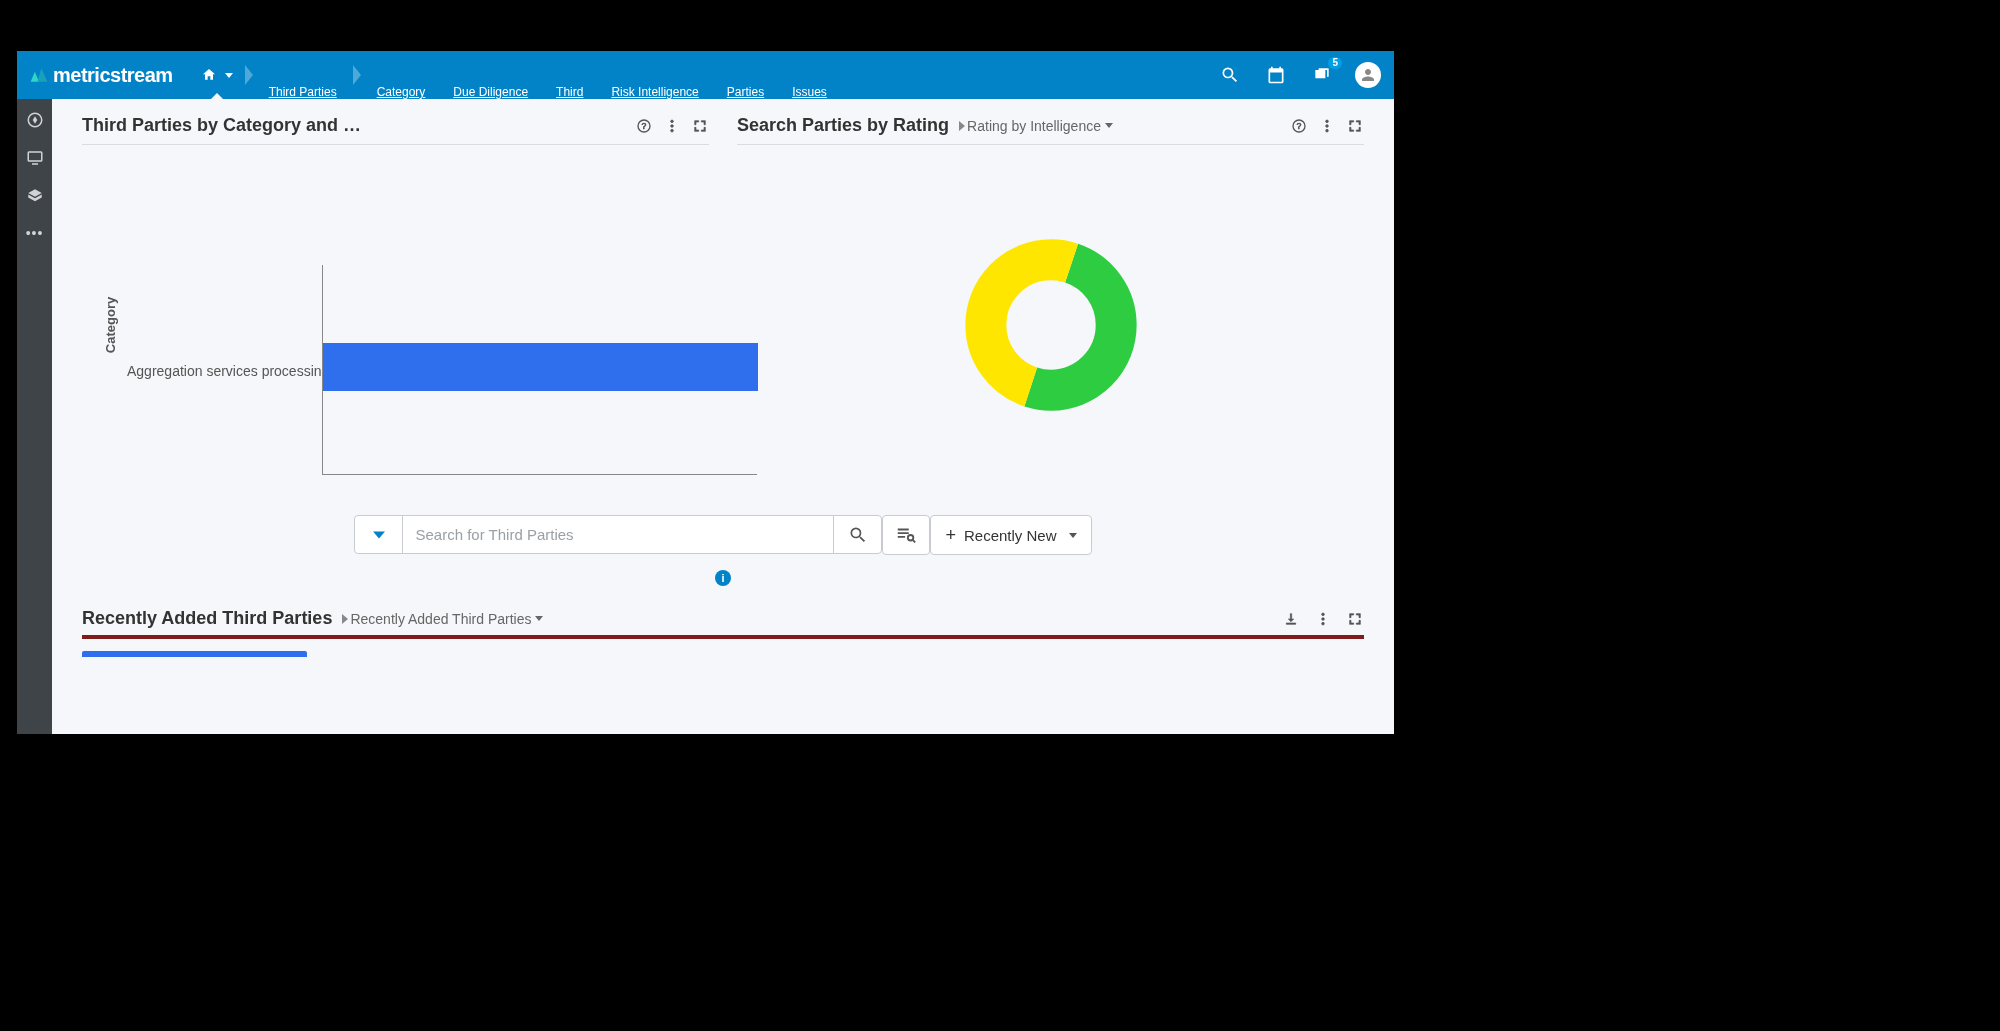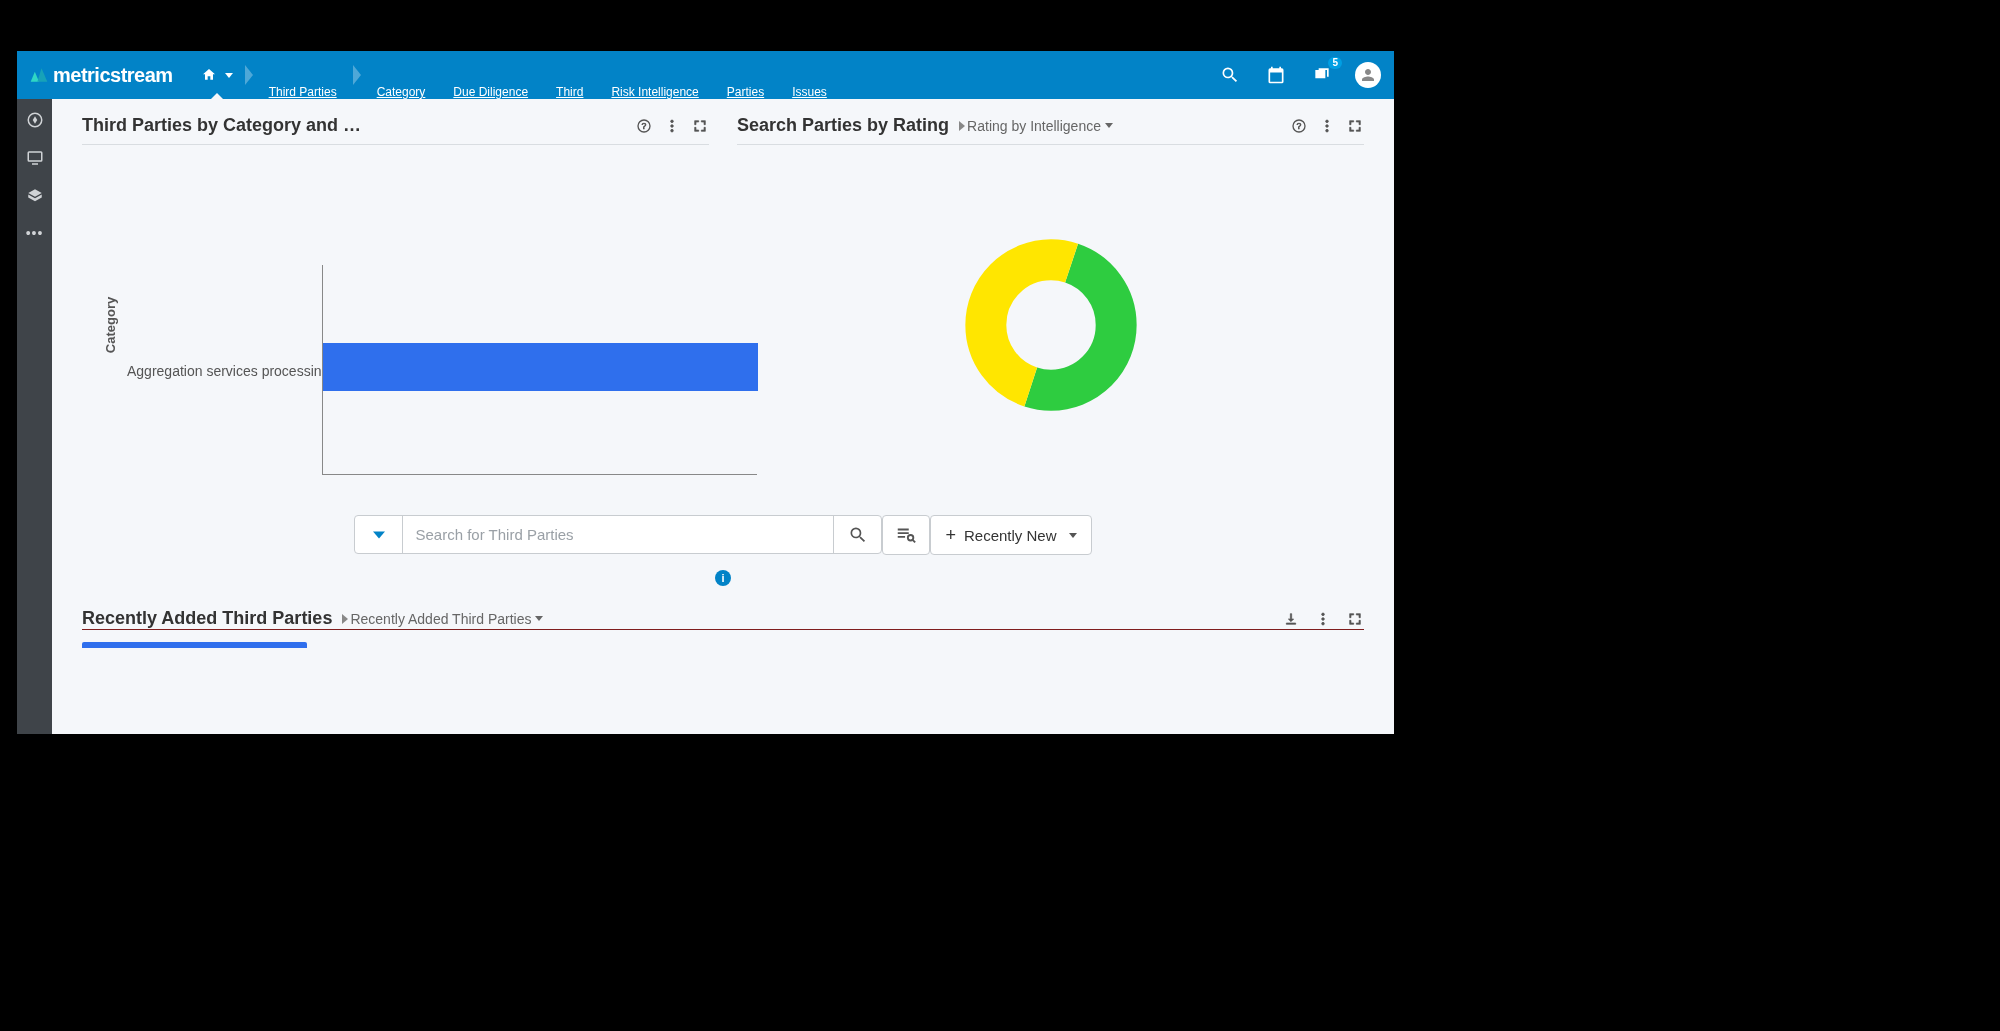--- a/index.html
+++ b/index.html
@@ -64,21 +64,21 @@
   .req-btn{ height:40px; border:1px solid #c8ccd0; border-radius:4px; background:#fff; display:flex; align-items:center; padding:0 14px; gap:8px; cursor:pointer; font-size:15px; color:#333;}
   .req-btn .plus{font-size:18px; font-weight:300;}
   
   .hint-row{ display:flex; justify-content:center; margin-top:14px; gap:8px; align-items:flex-start; padding:0 200px;}
   .hint-icon{ width:16px; height:16px; border-radius:50%; background:#0283c7; display:inline-flex; align-items:center; justify-content:center; flex-shrink:0; margin-top:1px;}
   .hint-icon span{color:#fff;font-size:11px;font-weight:700;}
   .hint-text{ font-size:13px; color:#777; font-style:italic; text-align:center; max-width:680px; line-height:1.5;}
   
   
   .recent-section{ margin-top:22px;}
-  .recent-header{ display:flex; align-items:center; border-bottom:1px solid #7f1d1d; }
+  .recent-header{ display:flex; align-items:center; border-bottom:4px solid #7f1d1d; padding-bottom:6px;}
   .recent-title{ font-size:18px; font-weight:600; color:#333;}
   .recent-actions{ margin-left:auto; display:flex; gap:14px;}
   .card-strip{ margin-top:12px; width:225px; height:6px; background:#2f6fed; border-top-left-radius:2px; border-top-right-radius:2px;}
   
   .caret-down{ width:0;height:0;border-left:4px solid transparent;border-right:4px solid transparent;border-top:5px solid currentColor; display:inline-block; margin-left:4px;}
   .chev-right{ display:inline-block; width:0;height:0;border-top:5px solid transparent;border-bottom:5px solid transparent;border-left:6px solid #888;}
 </style>
 </head>
 <body>
 

